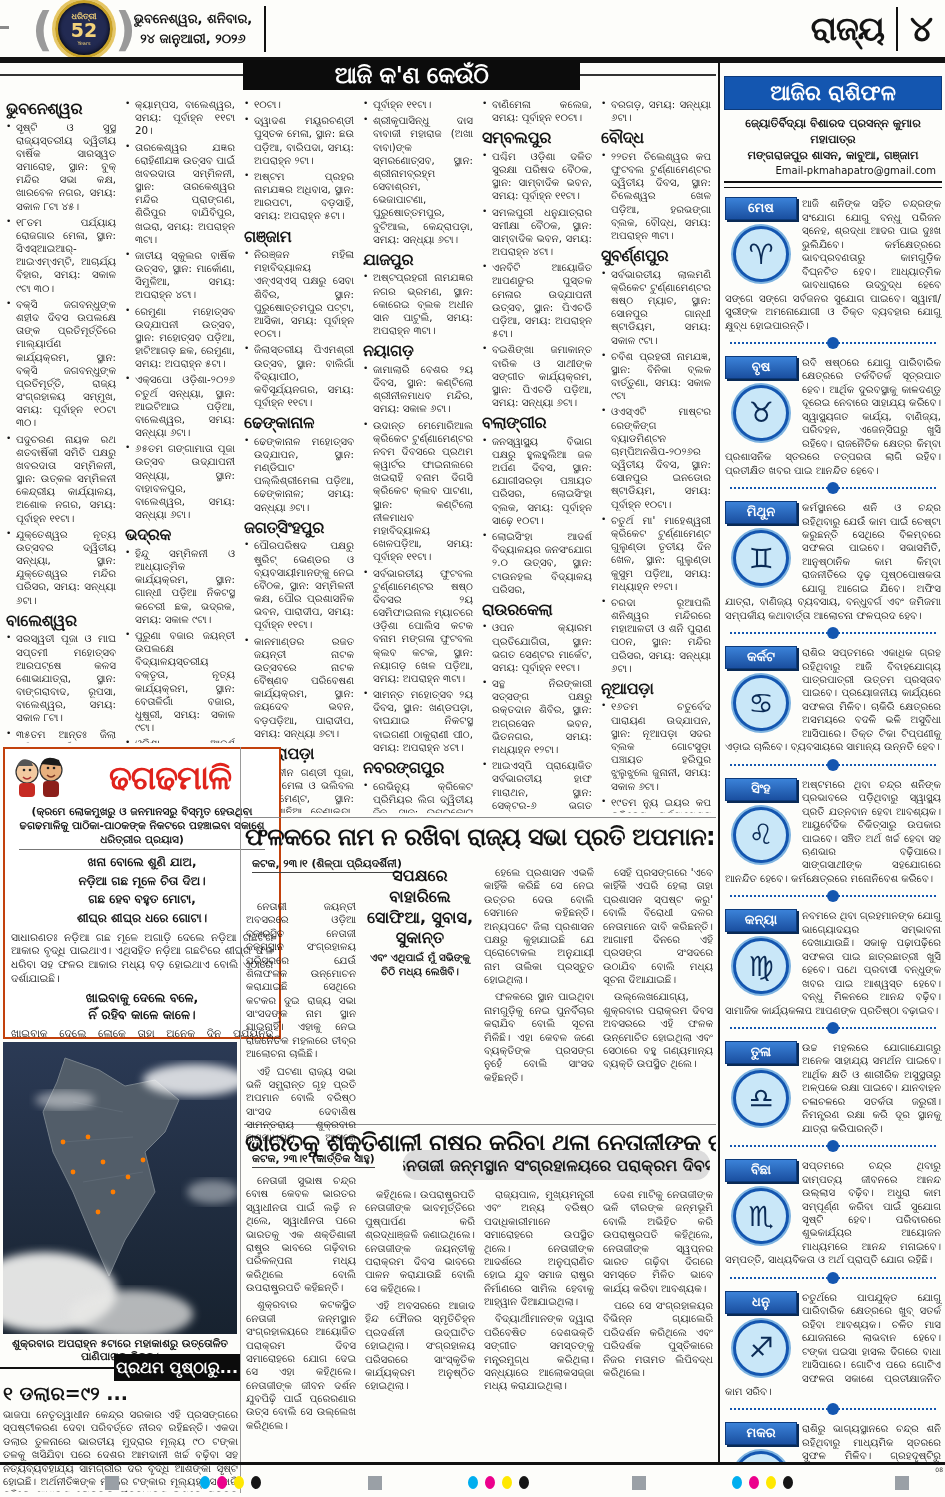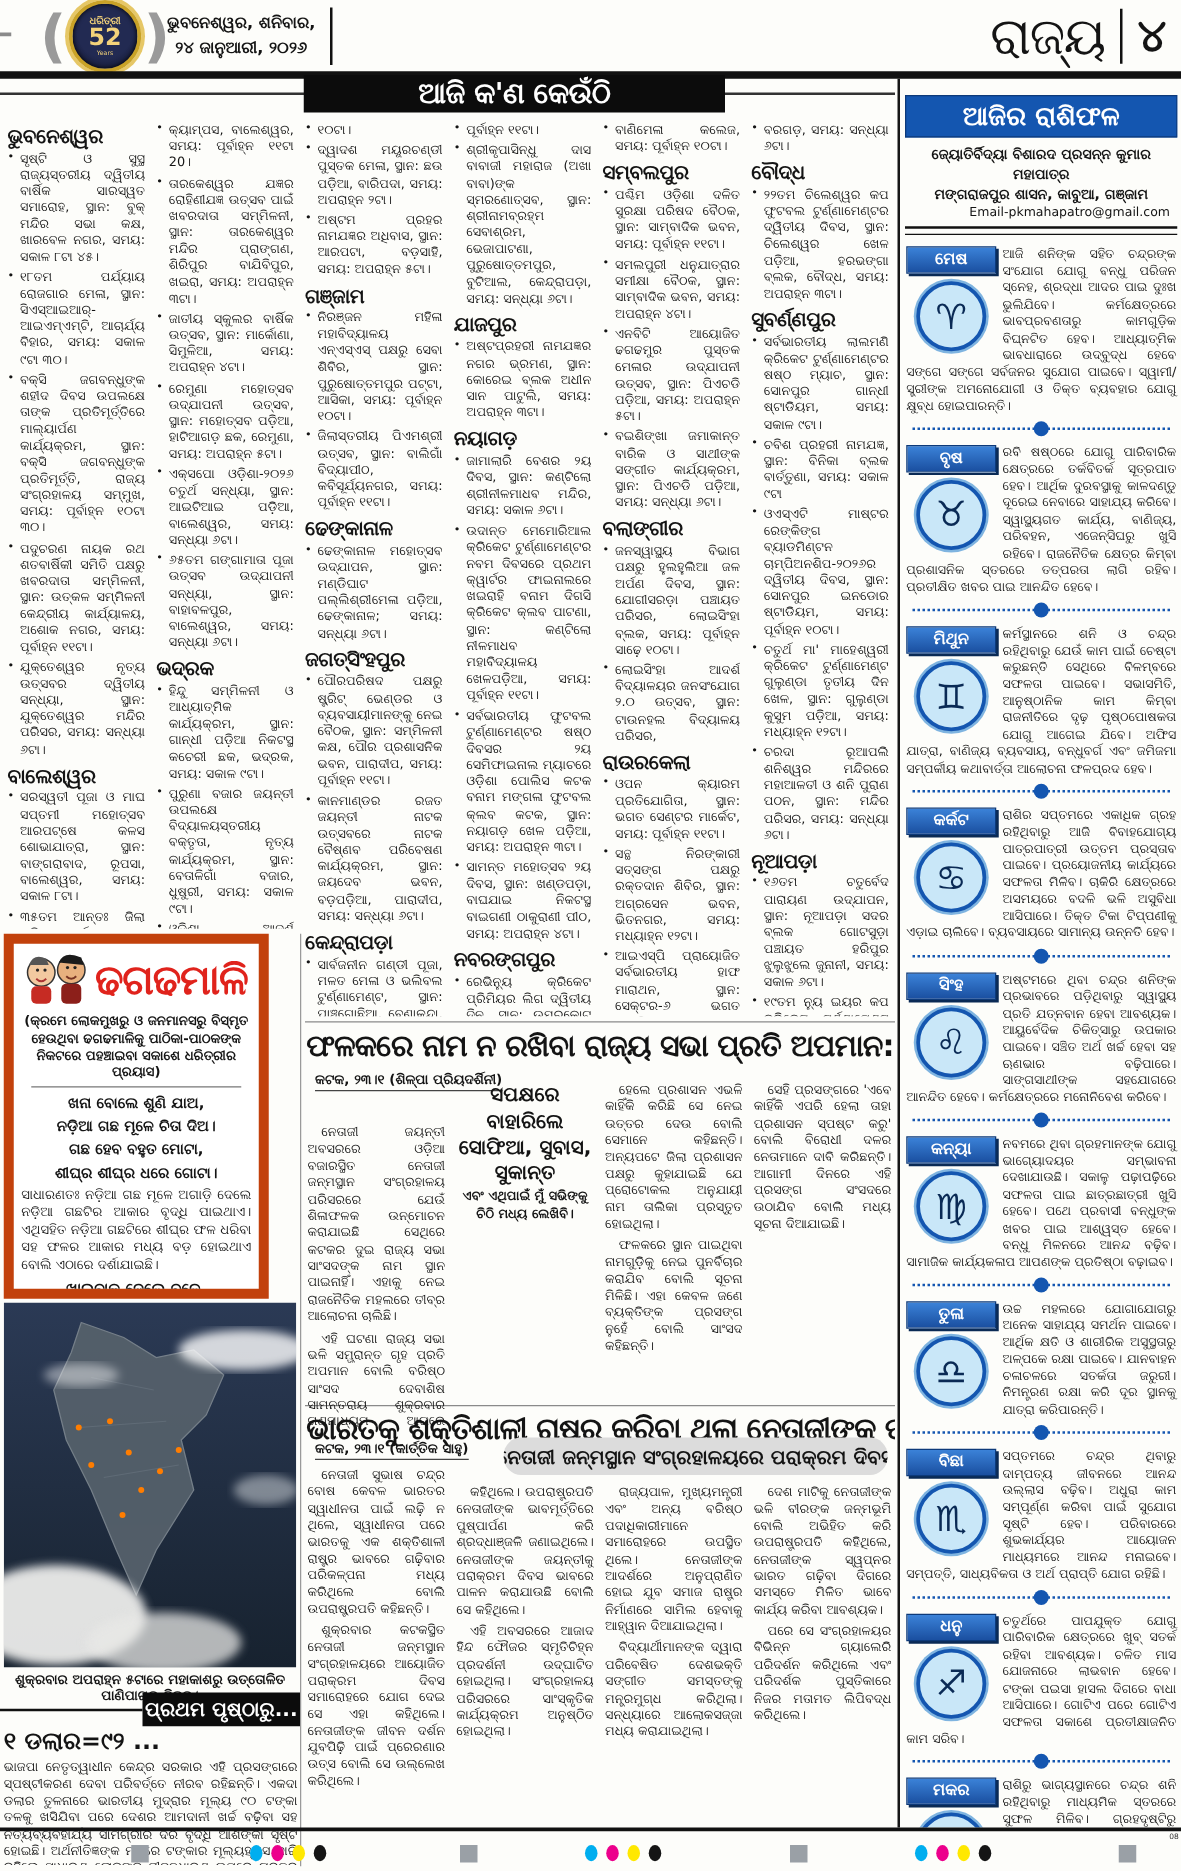--- a/index.html
+++ b/index.html
@@ -12,38 +12,38 @@
   .logo-ring{width:52px;height:52px;border-radius:50%;border:3px solid #c9a227;
              background:radial-gradient(circle at 50% 40%,#222a52 55%,#10132a 100%);
              box-shadow:0 0 0 3px #e6c766, inset 0 0 4px #000;
              display:flex;flex-direction:column;align-items:center;justify-content:center;}
   .logo-name{font-size:8px;color:#f3d27a;font-weight:bold;line-height:1;}
   .logo-52{font-size:19px;color:#f3d27a;font-weight:800;line-height:1;}
   .logo-years{font-size:5px;color:#f3d27a;line-height:1.2;}
   .hdr-date{position:absolute;left:128px;top:9px;width:130px;text-align:center;font-weight:bold;font-size:13px;line-height:1.55;}
   .hdr-vline{position:absolute;left:264px;top:6px;width:2px;height:46px;background:#111;}
   .hdr-right{position:absolute;right:12px;top:4px;display:flex;align-items:center;gap:12px;height:50px;}
-  .section-title{font-size:41px;font-weight:400;letter-spacing:-1px;}
+  .section-title{font-size:33px;font-weight:700;letter-spacing:-1px;}
   .sec-vline{width:2px;height:44px;background:#111;}
   .page-number{font-size:36px;font-weight:800;}
   .hdr-bar{position:absolute;left:0;top:57px;width:945px;height:6px;background:#121212;}
   
   .banner-line{position:absolute;left:0;top:74px;width:716px;height:2px;background:#333;}
   .banner{position:absolute;left:243px;top:60px;width:337px;height:30px;background:#0c0c0c;color:#fff;
           display:flex;align-items:center;justify-content:center;font-size:23px;font-weight:800;letter-spacing:-0.5px;}
   
   .lc{position:absolute;width:110px;overflow:hidden;top:95px;}
   .lc1{left:6px;height:648px;}   .lc2{left:125px;height:648px;}
   .lc3{left:244px;height:718px;} .lc4{left:363px;height:718px;}
   .lc5{left:482px;height:718px;} .lc6{left:601px;height:718px;}
   .city{font-size:16px;font-weight:800;margin:5px 0 2px;letter-spacing:-0.4px;line-height:1.1;}
   .li{position:relative;padding-left:10px;font-size:10.3px;line-height:1.28;text-align:justify;margin:3px 0;}
   .bu{position:absolute;left:0;top:0;font-size:9px;}
   
-  .dhag{position:absolute;left:3px;top:747px;width:212px;height:292px;border:8px solid #c2410c;
+  .dhag{position:absolute;left:3px;top:747px;width:278px;height:292px;border:2px solid #c2410c;
         box-sizing:border-box;padding:3px 6px;overflow:hidden;background:#fff;}
   .dhag-toprow{display:flex;align-items:center;}
   .dhag-title{flex:1;text-align:center;color:#e0231c;font-size:33px;font-weight:800;letter-spacing:-1px;}
   .dhag-sub{font-size:10.6px;font-weight:bold;text-align:center;line-height:1.3;margin-top:1px;}
   .dhag-rule{border-top:1px solid #777;margin:3px 8px;}
   .dhag-verse{text-align:center;font-size:12px;font-weight:bold;line-height:1.55;}
   .dhag-p{font-size:10.6px;text-align:justify;line-height:1.3;margin:3px 0;}
   .dhag-couplet{text-align:center;font-size:12.5px;font-weight:800;line-height:1.4;margin:2px 0;}
   
   .wmap{position:absolute;left:3px;top:1042px;width:234px;height:292px;}
@@ -238,21 +238,21 @@
   <div class="lc lc5">
 
       <div class="li"><span class="bu">•</span><span>ବାଣିମେଳା କଲେଜ, ସମୟ: ପୂର୍ବାହ୍ନ ୧୦ଟା।</span></div>
 
       <h3 class="city">ସମ୍ବଲପୁର</h3>
 
       <div class="li"><span class="bu">•</span><span>ପଶ୍ଚିମ ଓଡ଼ିଶା ଦଳିତ ସୁରକ୍ଷା ପରିଷଦ ବୈଠକ, ସ୍ଥାନ: ସାମ୍ବାଦିକ ଭବନ, ସମୟ: ପୂର୍ବାହ୍ନ ୧୧ଟା।</span></div>
 
       <div class="li"><span class="bu">•</span><span>ସମଲପୁରୀ ଧନୁଯାତ୍ରାର ସମୀକ୍ଷା ବୈଠକ, ସ୍ଥାନ: ସାମ୍ବାଦିକ ଭବନ, ସମୟ: ଅପରାହ୍ନ ୪ଟା।</span></div>
 
-      <div class="li"><span class="bu">•</span><span>ଏନବିଟି ଆୟୋଜିତ ଢଗଢମୁର ପୁସ୍ତକ ମେଳାର ଉଦ୍‌ଯାପନୀ ଉତ୍ସବ, ସ୍ଥାନ: ପିଏଚଡି ପଡ଼ିଆ, ସମୟ: ଅପରାହ୍ନ ୫ଟା।</span></div>
+      <div class="li"><span class="bu">•</span><span>ଏନବିଟି ଆୟୋଜିତ ଆପଣଙୁର ପୁସ୍ତକ ମେଳାର ଉଦ୍‌ଯାପନୀ ଉତ୍ସବ, ସ୍ଥାନ: ପିଏଚଡି ପଡ଼ିଆ, ସମୟ: ଅପରାହ୍ନ ୫ଟା।</span></div>
 
       <div class="li"><span class="bu">•</span><span>ବଇଶିଙ୍ଖା ଜମାକାନ୍ତ ବାରିକ ଓ ସାଥୀଙ୍କ ସଙ୍ଗୀତ କାର୍ଯ୍ୟକ୍ରମ, ସ୍ଥାନ: ପିଏଚଡି ପଡ଼ିଆ, ସମୟ: ସନ୍ଧ୍ୟା ୬ଟା।</span></div>
 
       <h3 class="city">ବଲାଙ୍ଗୀର</h3>
 
       <div class="li"><span class="bu">•</span><span>ଜନସ୍ୱାସ୍ଥ୍ୟ ବିଭାଗ ପକ୍ଷରୁ ହୁଲହୁଲିଆ ଜଳ ଅର୍ପଣ ଦିବସ, ସ୍ଥାନ: ଯୋଗୀସରଡ଼ା ପଞ୍ଚାୟତ ପରିସର, ଲୋଇସିଂହା ବ୍ଲକ, ସମୟ: ପୂର୍ବାହ୍ନ ସାଢ଼େ ୧୦ଟା।</span></div>
 
       <div class="li"><span class="bu">•</span><span>ଲୋଇସିଂହା ଆଦର୍ଶ ବିଦ୍ୟାଳୟର ଜନସଂଯୋଗ ୨.୦ ଉତ୍ସବ, ସ୍ଥାନ: ଟାଉନହଲ ବିଦ୍ୟାଳୟ ପରିସର,</span></div>
 
       <h3 class="city">ରାଉରକେଲା</h3>
@@ -385,20 +385,21 @@
     <div class="a1-note">ଏବଂ ଏଥିପାଇଁ ମୁଁ ସଭିଙ୍କୁ ଚିଠି ମଧ୍ୟ ଲେଖିବି।</div>
   </div>
   <div class="acol a1c3">
 
   <p>ହେଲେ ପ୍ରଶାସନ ଏଭଳି କାହିଁକି କରିଛି ସେ ନେଇ ଉତ୍ତର ଦେଉ ବୋଲି ସେମାନେ କହିଛନ୍ତି। ଅନ୍ୟପଟେ ଜିଲା ପ୍ରଶାସନ ପକ୍ଷରୁ କୁହାଯାଇଛି ଯେ ପ୍ରୋଟୋକଲ ଅନୁଯାୟୀ ନାମ ତାଲିକା ପ୍ରସ୍ତୁତ ହୋଇଥିଲା।</p>
       <p>ଫଳକରେ ସ୍ଥାନ ପାଇଥିବା ନାମଗୁଡ଼ିକୁ ନେଇ ପୁନର୍ବିଚାର କରାଯିବ ବୋଲି ସୂଚନା ମିଳିଛି। ଏହା କେବଳ ଜଣେ ବ୍ୟକ୍ତିଙ୍କ ପ୍ରସଙ୍ଗ ନୁହେଁ ବୋଲି ସାଂସଦ କହିଛନ୍ତି।</p>
     </div>
   <div class="acol a1c4">
 
   <p>ସେହି ପ୍ରସଙ୍ଗରେ 'ଏବେ କାହିଁକି ଏପରି ହେଲା ତାହା ପ୍ରଶାସନ ସ୍ପଷ୍ଟ କରୁ' ବୋଲି ବିରୋଧୀ ଦଳର ନେତାମାନେ ଦାବି କରିଛନ୍ତି। ଆଗାମୀ ଦିନରେ ଏହି ପ୍ରସଙ୍ଗ ସଂସଦରେ ଉଠାଯିବ ବୋଲି ମଧ୍ୟ ସୂଚନା ଦିଆଯାଇଛି।</p>
+      <p>ଉଲ୍ଲେଖଯୋଗ୍ୟ, ଶୁକ୍ରବାର ପରାକ୍ରମ ଦିବସ ଅବସରରେ ଏହି ଫଳକ ଉନ୍ମୋଚିତ ହୋଇଥିଲା ଏବଂ ସେଠାରେ ବହୁ ଗଣ୍ୟମାନ୍ୟ ବ୍ୟକ୍ତି ଉପସ୍ଥିତ ଥିଲେ।</p>
     </div>
 
   <div class="a-head a2-head">ଭାରତକୁ ଶକ୍ତିଶାଳୀ ରାଷ୍ଟ୍ର କରିବା ଥିଲା ନେତାଜୀଙ୍କ ପରିକଳ୍ପନା: ଉପରାଷ୍ଟ୍ରପତି</div>
   <div class="dateline a2-date">କଟକ, ୨୩।୧ (କାର୍ତ୍ତିକ ସାହୁ)</div>
   <div class="a2-box">ନେତାଜୀ ଜନ୍ମସ୍ଥାନ ସଂଗ୍ରହାଳୟରେ ପରାକ୍ରମ ଦିବସ</div>
   <div class="acol a2c1">
 
   <p>ନେତାଜୀ ସୁଭାଷ ଚନ୍ଦ୍ର ବୋଷ କେବଳ ଭାରତର ସ୍ୱାଧୀନତା ପାଇଁ ଲଢ଼ି ନ ଥିଲେ, ସ୍ୱାଧୀନତା ପରେ ଭାରତକୁ ଏକ ଶକ୍ତିଶାଳୀ ରାଷ୍ଟ୍ର ଭାବରେ ଗଢ଼ିବାର ପରିକଳ୍ପନା ମଧ୍ୟ କରିଥିଲେ ବୋଲି ଉପରାଷ୍ଟ୍ରପତି କହିଛନ୍ତି।</p>
       <p>ଶୁକ୍ରବାର କଟକସ୍ଥିତ ନେତାଜୀ ଜନ୍ମସ୍ଥାନ ସଂଗ୍ରହାଳୟରେ ଆୟୋଜିତ ପରାକ୍ରମ ଦିବସ ସମାରୋହରେ ଯୋଗ ଦେଇ ସେ ଏହା କହିଥିଲେ। ନେତାଜୀଙ୍କ ଜୀବନ ଦର୍ଶନ ଯୁବପିଢ଼ି ପାଇଁ ପ୍ରେରଣାର ଉତ୍ସ ବୋଲି ସେ ଉଲ୍ଲେଖ କରିଥିଲେ।</p>
     </div>

